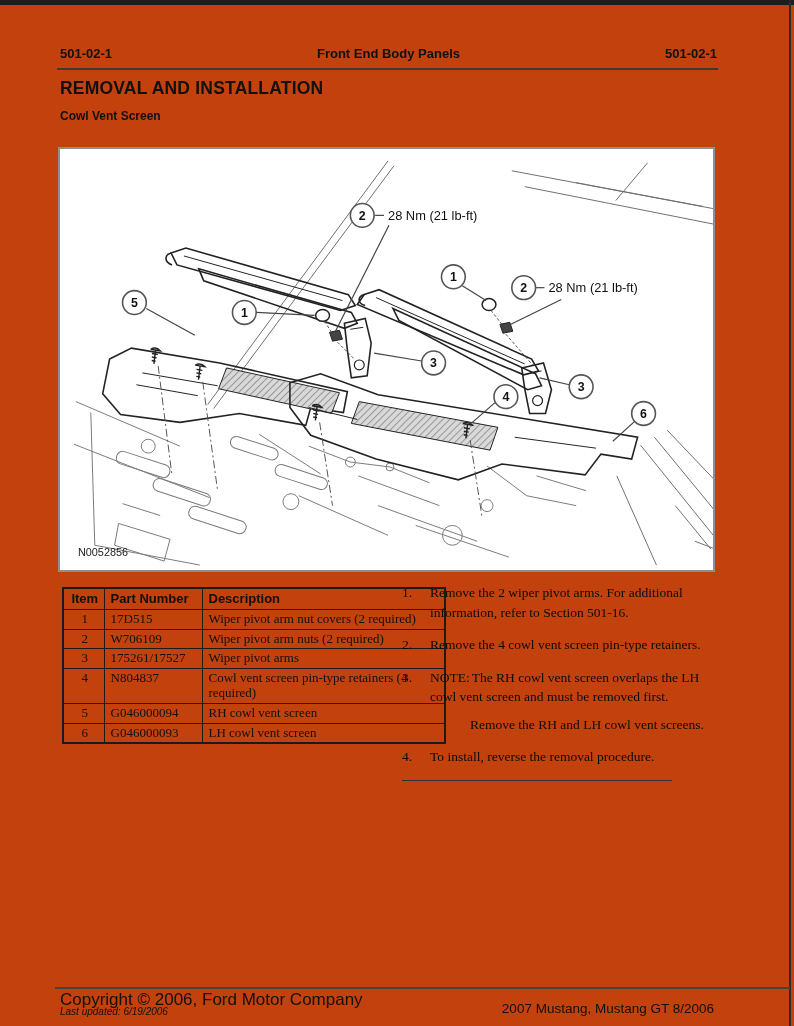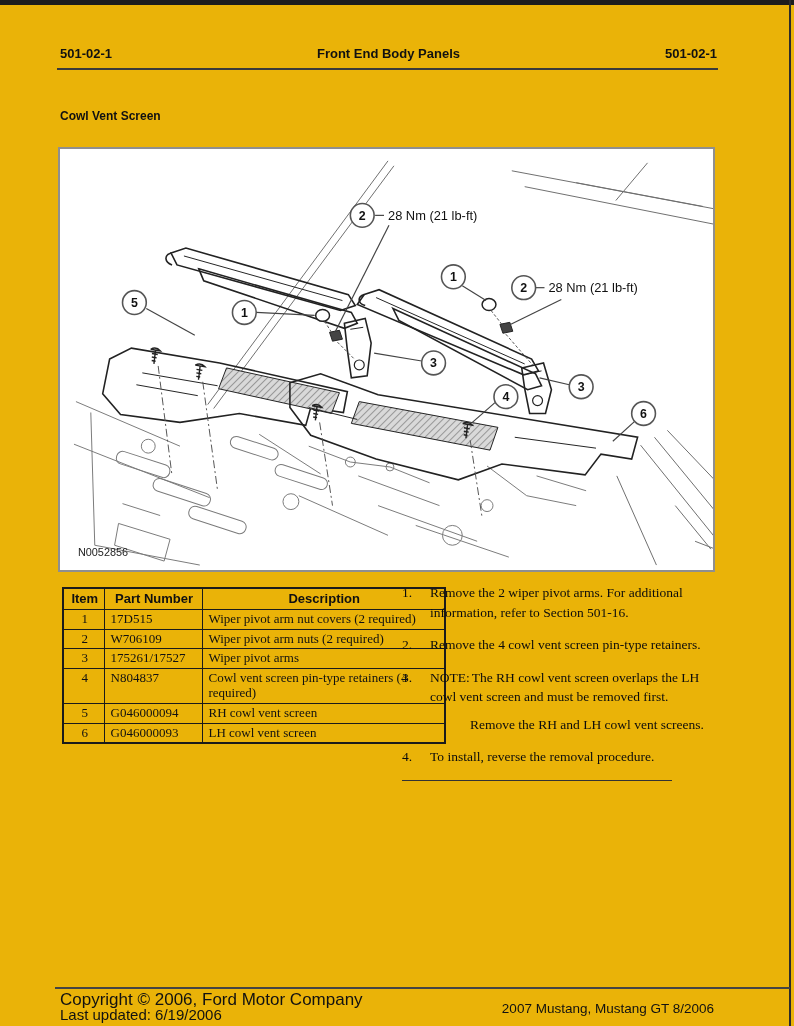--- a/index.html
+++ b/index.html
@@ -1,18 +1,18 @@
 <!DOCTYPE html>
 <html><head>
 <meta charset="utf-8">
 <style>
   * { margin:0; padding:0; box-sizing:border-box; }
   html,body { background:#e8e8e8; }
   .page {
-    position:relative; width:794px; height:1026px; background:#eab308;
+    position:relative; width:794px; height:1026px; background:#c2410c;
     font-family:"Liberation Sans", sans-serif; color:#111; overflow:hidden;
     margin:0 auto;
   }
   .top-bar { position:absolute; left:0; top:0; width:794px; height:5px; background:#1d1d1d; }
   .right-bar { position:absolute; left:789px; top:0; width:2px; height:1026px; background:#2c2c2c; }
 
   .header-row {
     position:absolute; left:60px; top:46px; width:657px;
     display:flex; justify-content:space-between; align-items:baseline;
     font-size:13px; font-weight:bold;
@@ -36,59 +36,60 @@
   .torque-label { font-family:"Liberation Sans", sans-serif; font-size:13px; fill:#111; }
   .fig-id { font-family:"Liberation Sans", sans-serif; font-size:11px; fill:#222; }
 
   table.parts {
     position:absolute; left:62px; top:587px; width:384px;
     border-collapse:collapse; border:2px solid #1b1b1b;
     font-family:"Liberation Serif", serif; font-size:13px;
   }
   table.parts th {
     border:1px solid #1b1b1b; font-family:"Liberation Sans", sans-serif;
-    font-size:13px; font-weight:bold; text-align:center; padding:2px 4px 3px 6px;
+    font-size:13px; font-weight:bold; text-align:left; padding:2px 4px 3px 6px;
   }
   table.parts th.c-item { text-align:center; width:41px; }
   table.parts th.c-part { width:98px; }
   table.parts td { border:1px solid #1b1b1b; padding:1px 4px 2px 6px; vertical-align:top; line-height:1.2; }
   table.parts td.item { text-align:center; }
 
   .steps {
     position:absolute; left:402px; top:583px; width:314px;
     font-family:"Liberation Serif", serif; font-size:13.5px; line-height:1.45; color:#0c0c0c;
   }
   .step { display:flex; margin-bottom:13px; }
   .step .num { width:28px; flex:0 0 28px; }
   .step .body { flex:1; }
   .step .body .para2 { margin-top:8px;margin-left:40px; }
   .note-label { font-weight:normal; margin-right:2px; }
   .steps-rule { width:270px; height:0; border-top:1.5px solid #333; margin-top:11px; }
 
   .footer-rule { position:absolute; left:55px; top:987px; width:735px; height:1.5px; background:#444; }
   .footer-copyright { position:absolute; left:60px; top:990px; font-size:17px; }
-  .footer-updated { position:absolute; left:60px; top:1006px; font-size:15px; }
+  .footer-updated { position:absolute; left:60px; top:1006px; font-size:10px;font-style:italic; }
   .footer-vehicle { position:absolute; right:80px; top:1001px; font-size:13.5px;text-align:center; }
 
   [data-name] { cursor:default; }
 </style>
 </head>
 <body>
 
 <div class="page" data-name="manual-page">
   <div class="top-bar" data-name="page-top-border"></div>
   <div class="right-bar" data-name="page-right-border"></div>
 
   <div class="header-row" data-name="page-header">
     <span data-name="header-section-code-left">501-02-1</span>
     <span data-name="header-title">Front End Body Panels</span>
     <span data-name="header-section-code-right">501-02-1</span>
   </div>
   <div class="header-rule" data-name="header-rule"></div>
 
+  <div class="section-title" data-name="section-title">REMOVAL AND INSTALLATION</div>
   <div class="subsection-title" data-name="subsection-title">Cowl Vent Screen</div>
 
   <div class="diagram-box" data-name="figure-frame">
     <svg viewBox="0 0 657 425" data-name="cowl-vent-screen-diagram" xmlns="http://www.w3.org/2000/svg">
       <defs>
         <pattern id="hatch" width="5" height="5" patternUnits="userSpaceOnUse" patternTransform="rotate(45)">
           <rect width="5" height="5" fill="#d9d9d9"></rect>
           <line x1="0" y1="0" x2="0" y2="5" stroke="#555" stroke-width="1"></line>
         </pattern>
         <g id="pin" stroke="#222" stroke-width="1.4" fill="none">

